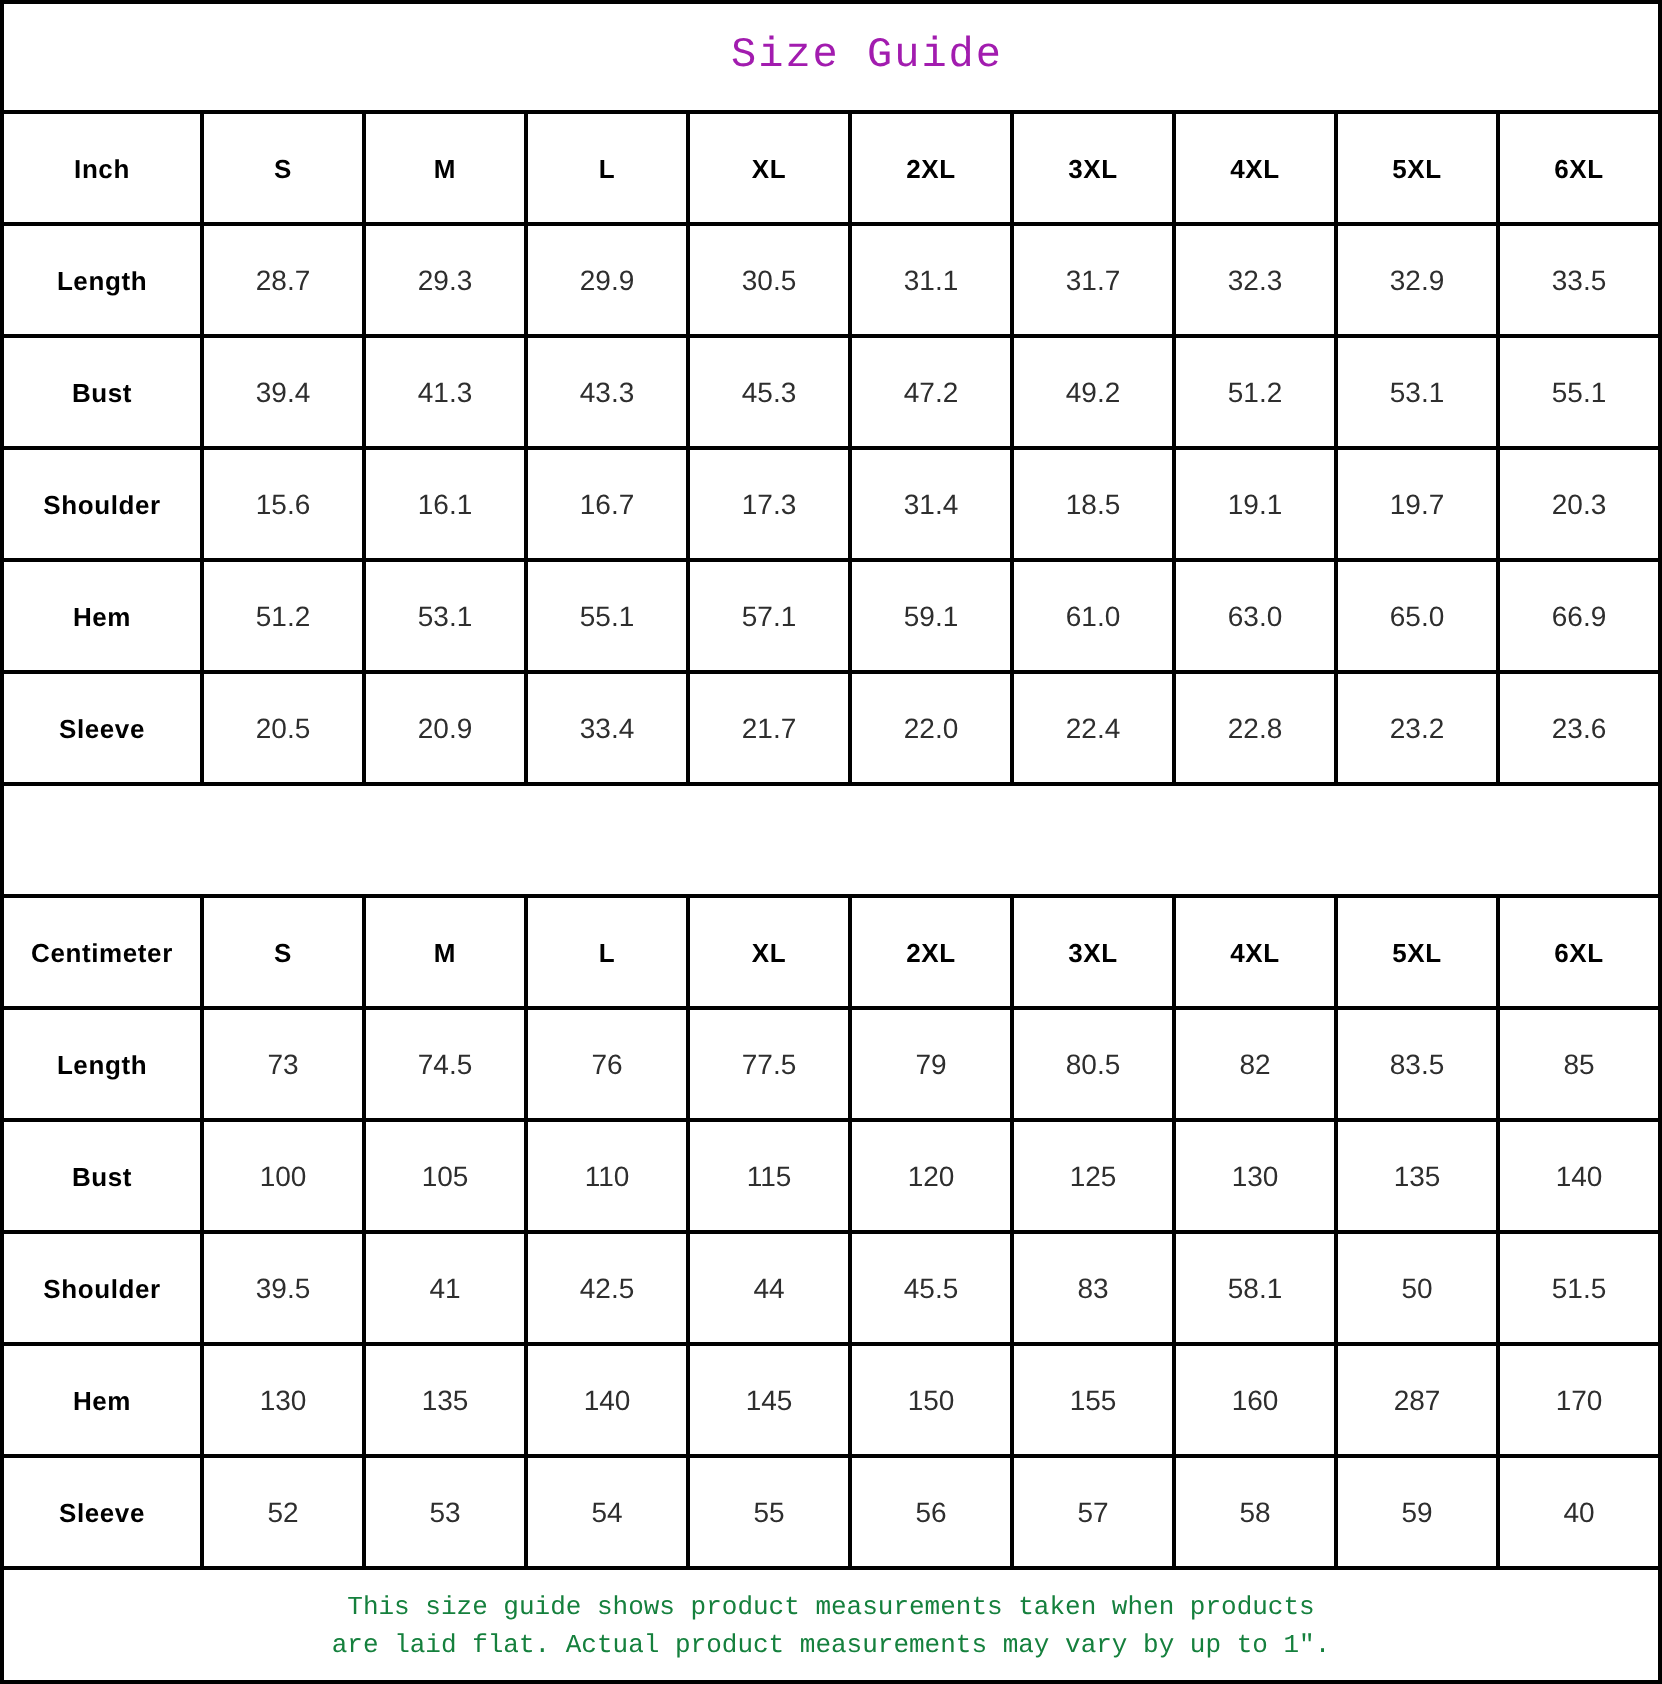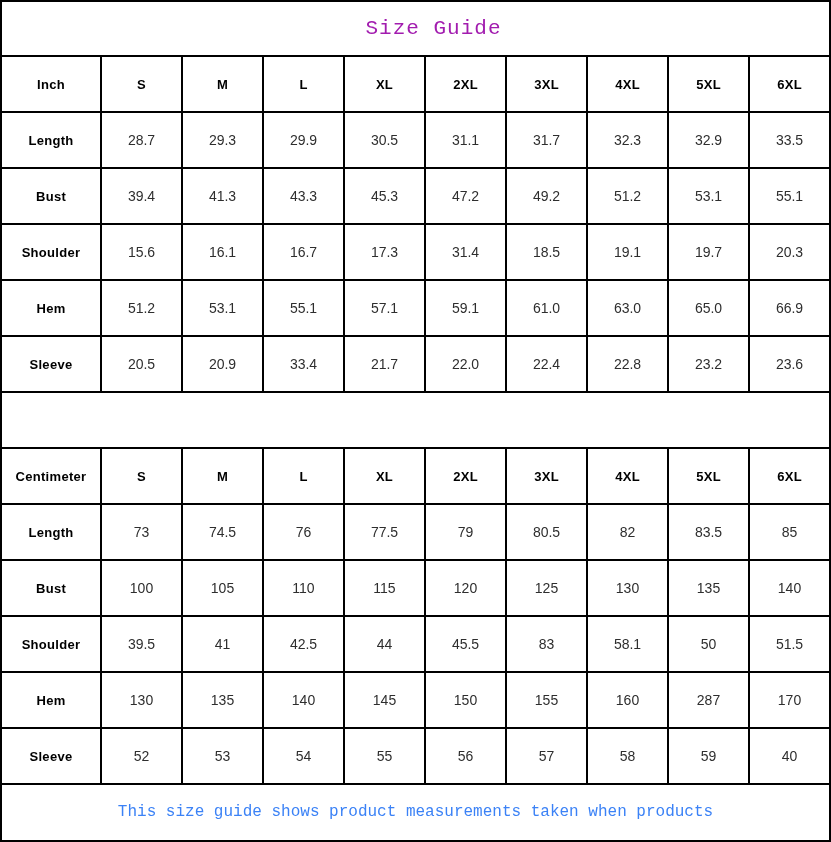--- a/index.html
+++ b/index.html
@@ -67,23 +67,23 @@
   .footer-box {
     box-sizing: border-box;
     height: 59px;
     margin-top: -2px;
     border: 2px solid #000000;
     display: flex;
     flex-direction: column;
     align-items: center;
     justify-content: center;
     font-family: "Liberation Mono", monospace;
-    font-size: 16px;
+    font-size: 13px;
     line-height: 19px;
-    color: #3b82f6;
+    color: #15803d;
     text-align: center;
     white-space: nowrap;
   }
 </style>
 </head>
 <body>
 
 <div class="sheet">
 
   <div class="title-box">Size Guide</div>
@@ -267,15 +267,16 @@
           <td>57</td>
           <td>58</td>
           <td>59</td>
           <td>40</td>
         </tr>
       </tbody>
     </table>
 
   <div class="footer-box">
     <div>This size guide shows product measurements taken when products</div>
+    <div>are laid flat. Actual product measurements may vary by up to 1″.</div>
   </div>
 
 </div>
 
 </body></html>

